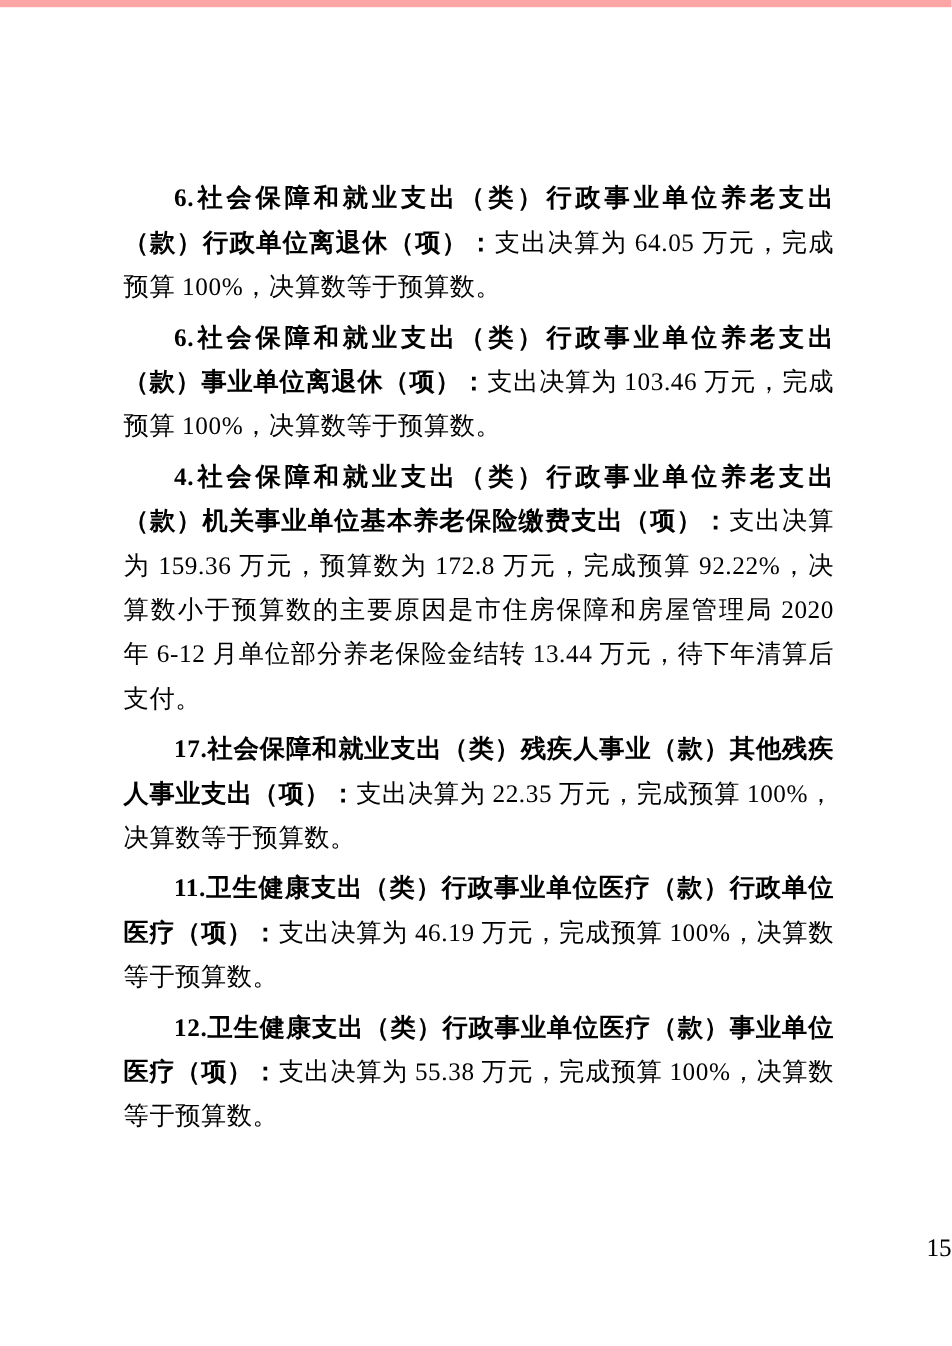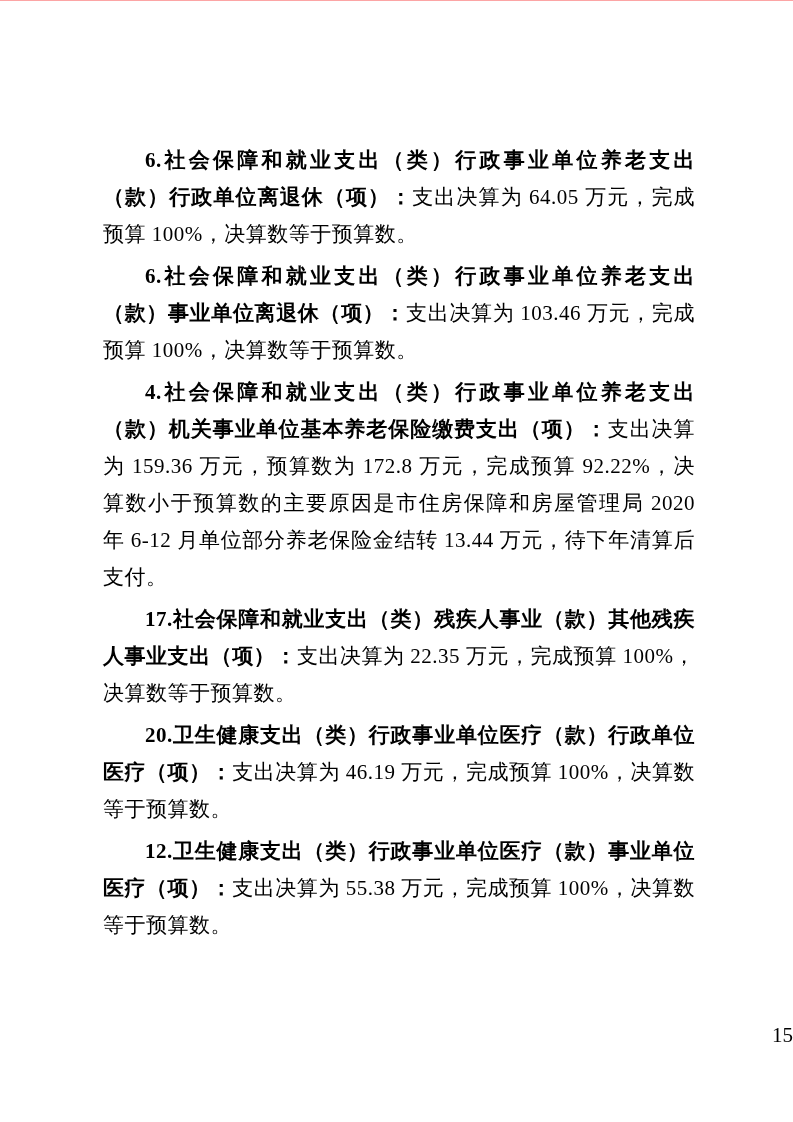--- a/index.html
+++ b/index.html
@@ -15,21 +15,21 @@
     position: relative;
     overflow: hidden;
   }
   .page {
     position: absolute;
     top: 0;
     left: 0;
     width: 793px;
     height: 1122px;
     background: #ffffff;
-    border-top: 1px solid #fca5a5;
+    border-top: 6px solid #fca5a5;
     box-sizing: border-box;
   }
   .content {
     position: absolute;
     left: 103px;
     top: 141px;
     width: 592px;
   }
   p.para {
     margin: 0 0 5px 0;
@@ -61,20 +61,20 @@
 
     <p class="para"><span class="head">6.社会保障和就业支出（类）行政事业单位养老支出（款）行政单位离退休（项）：</span><span class="body-text">支出决算为 64.05 万元，完成预算 100%，决算数等于预算数。</span></p>
 
     <p class="para"><span class="head">6.社会保障和就业支出（类）行政事业单位养老支出（款）事业单位离退休（项）：</span><span class="body-text">支出决算为 103.46 万元，完成预算 100%，决算数等于预算数。</span></p>
 
     <p class="para"><span class="head">4.社会保障和就业支出（类）行政事业单位养老支出（款）机关事业单位基本养老保险缴费支出（项）：</span><span class="body-text">支出决算为 159.36 万元，预算数为 172.8 万元，完成预算 92.22%，决算数小于预算数的主要原因是市住房保障和房屋管理局 2020 年 6-12 月单位部分养老保险金结转 13.44 万元，待下年清算后支付。</span></p>
 
 
     <p class="para"><span class="head">17.社会保障和就业支出（类）残疾人事业（款）其他残疾人事业支出（项）：</span><span class="body-text">支出决算为 22.35 万元，完成预算 100%，决算数等于预算数。</span></p>
 
-    <p class="para"><span class="head">20.卫生健康支出（类）行政事业单位医疗（款）行政单位医疗（项）：</span><span class="body-text">支出决算为 46.19 万元，完成预算 100%，决算数等于预算数。</span></p>
+    <p class="para"><span class="head">11.卫生健康支出（类）行政事业单位医疗（款）行政单位医疗（项）：</span><span class="body-text">支出决算为 46.19 万元，完成预算 100%，决算数等于预算数。</span></p>
 
     <p class="para"><span class="head">12.卫生健康支出（类）行政事业单位医疗（款）事业单位医疗（项）：</span><span class="body-text">支出决算为 55.38 万元，完成预算 100%，决算数等于预算数。</span></p>
 
   </div>
 
   <div class="page-number">15</div>
 </div>
 
 </body></html>

